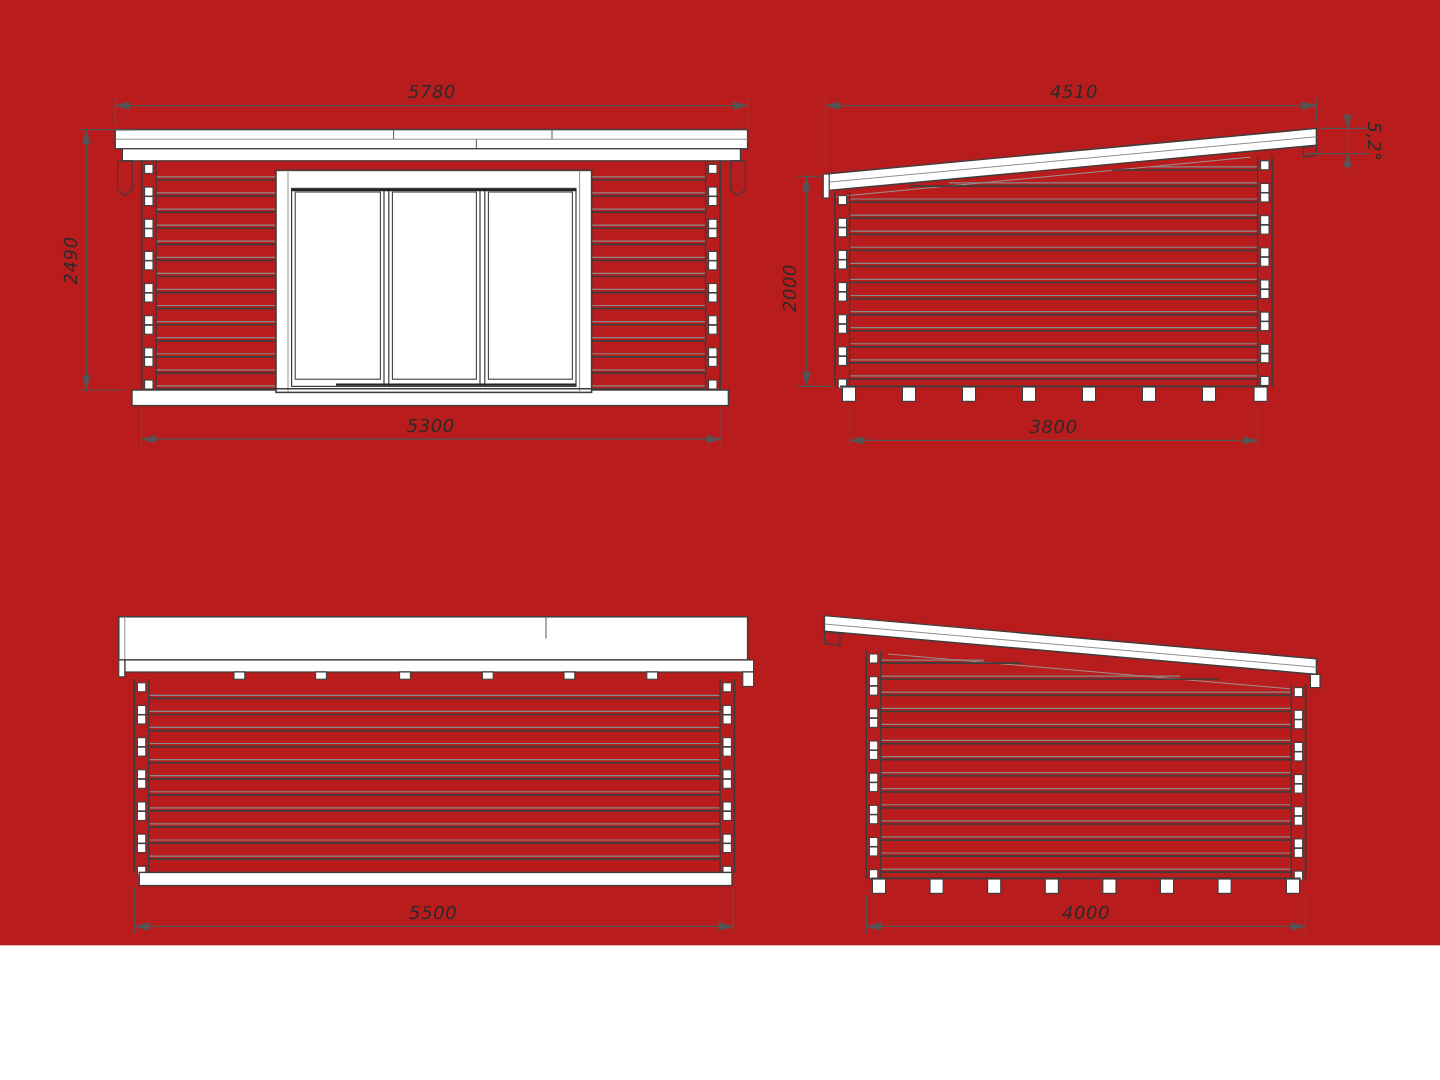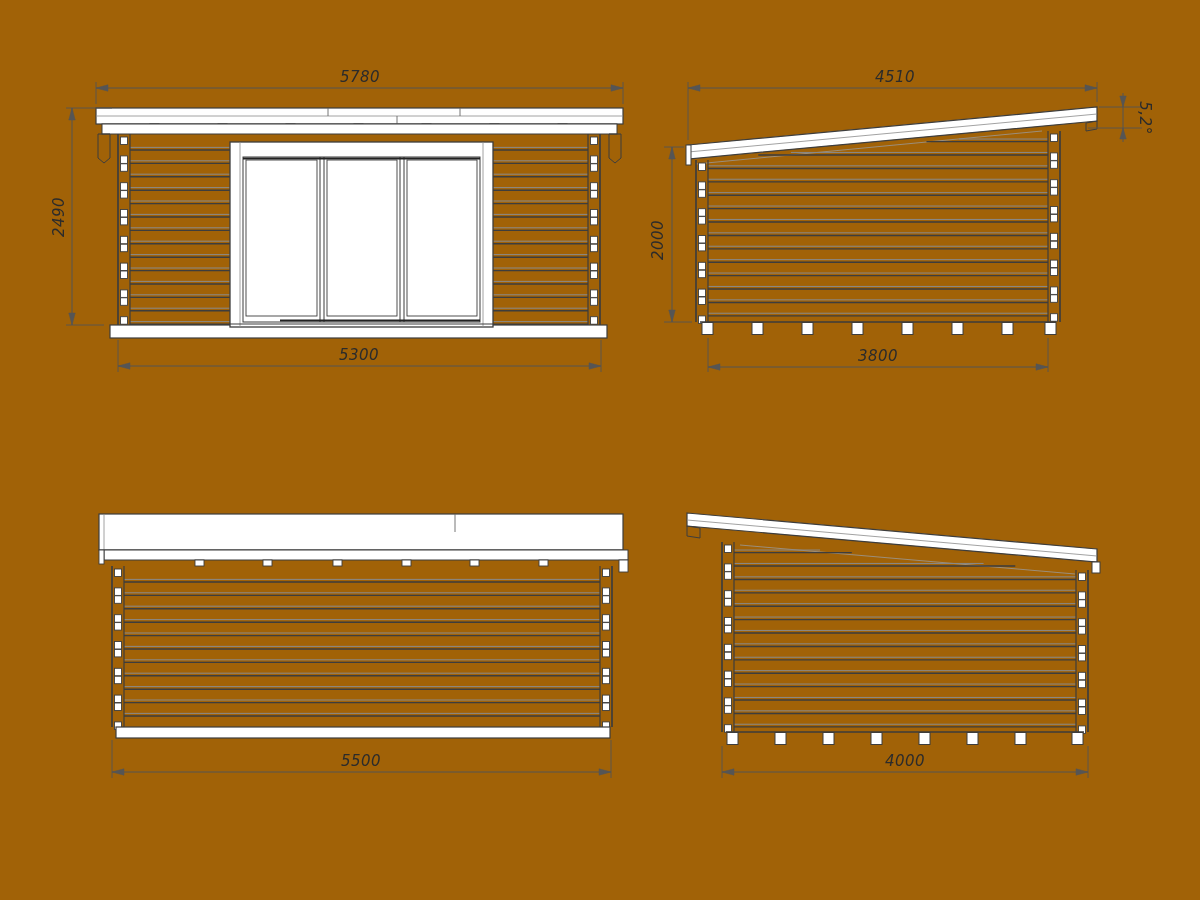--- a/index.html
+++ b/index.html
@@ -1,16 +1,16 @@
 <!DOCTYPE html>
 <html><head>
 <meta charset="utf-8">
 <style>
   html,body{margin:0;padding:0;background:#fff;}
-  #canvas-wrap{position:relative;width:1200px;height:900px;background:#a16207;overflow:hidden;}
+  #canvas-wrap{position:relative;width:1200px;height:788px;background:#b91c1c;overflow:hidden;}
   svg{display:block;}
   .dim{font:italic 15px "DejaVu Sans", sans-serif;fill:#2b2b2b;letter-spacing:.5px;text-anchor:middle;}
 </style>
 </head>
 <body>
 
 <div id="canvas-wrap">
   <svg id="dwg" width="1200" height="900" viewBox="0 0 1200 900">
 
     <g id="g-front">

